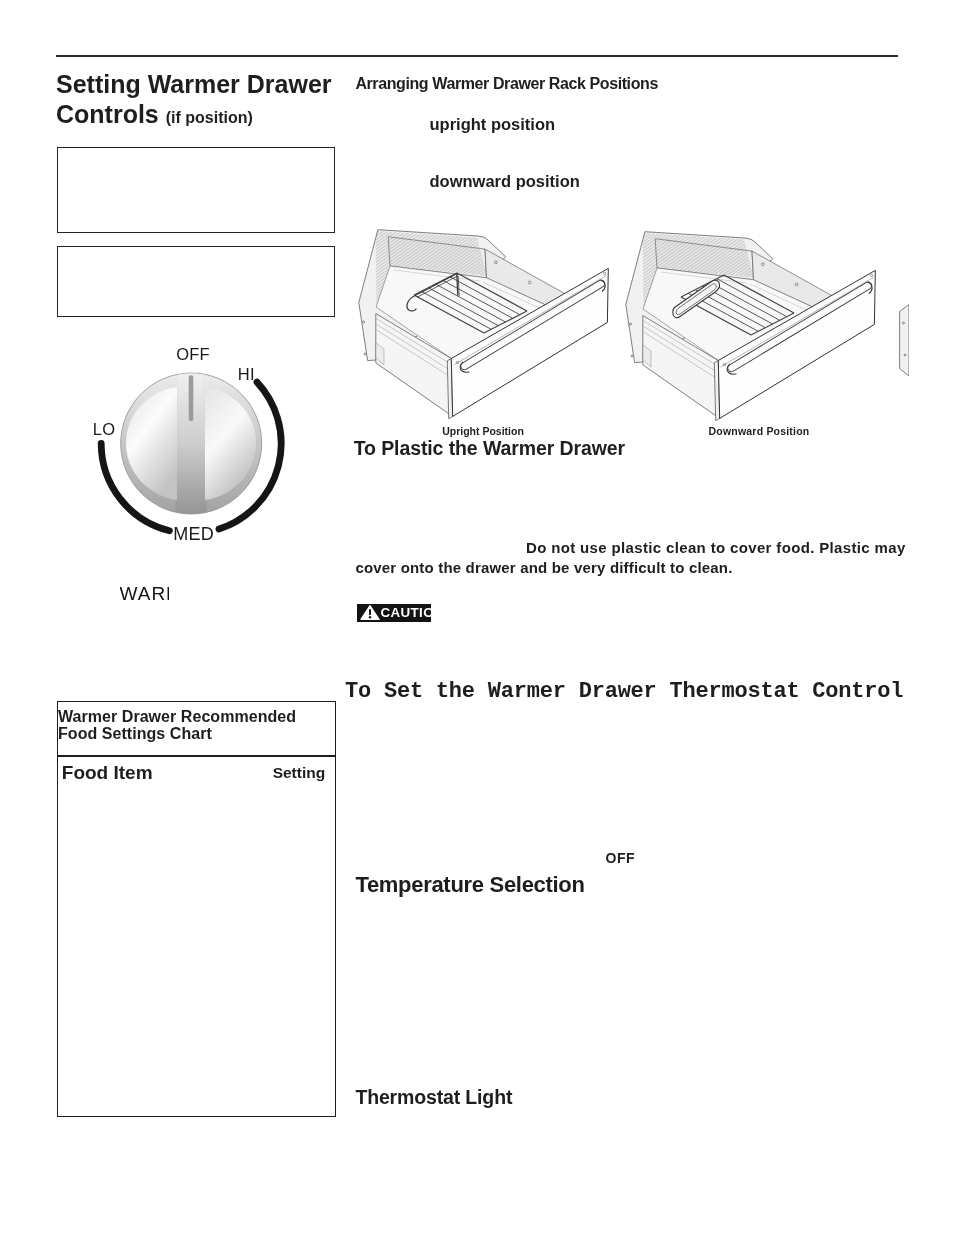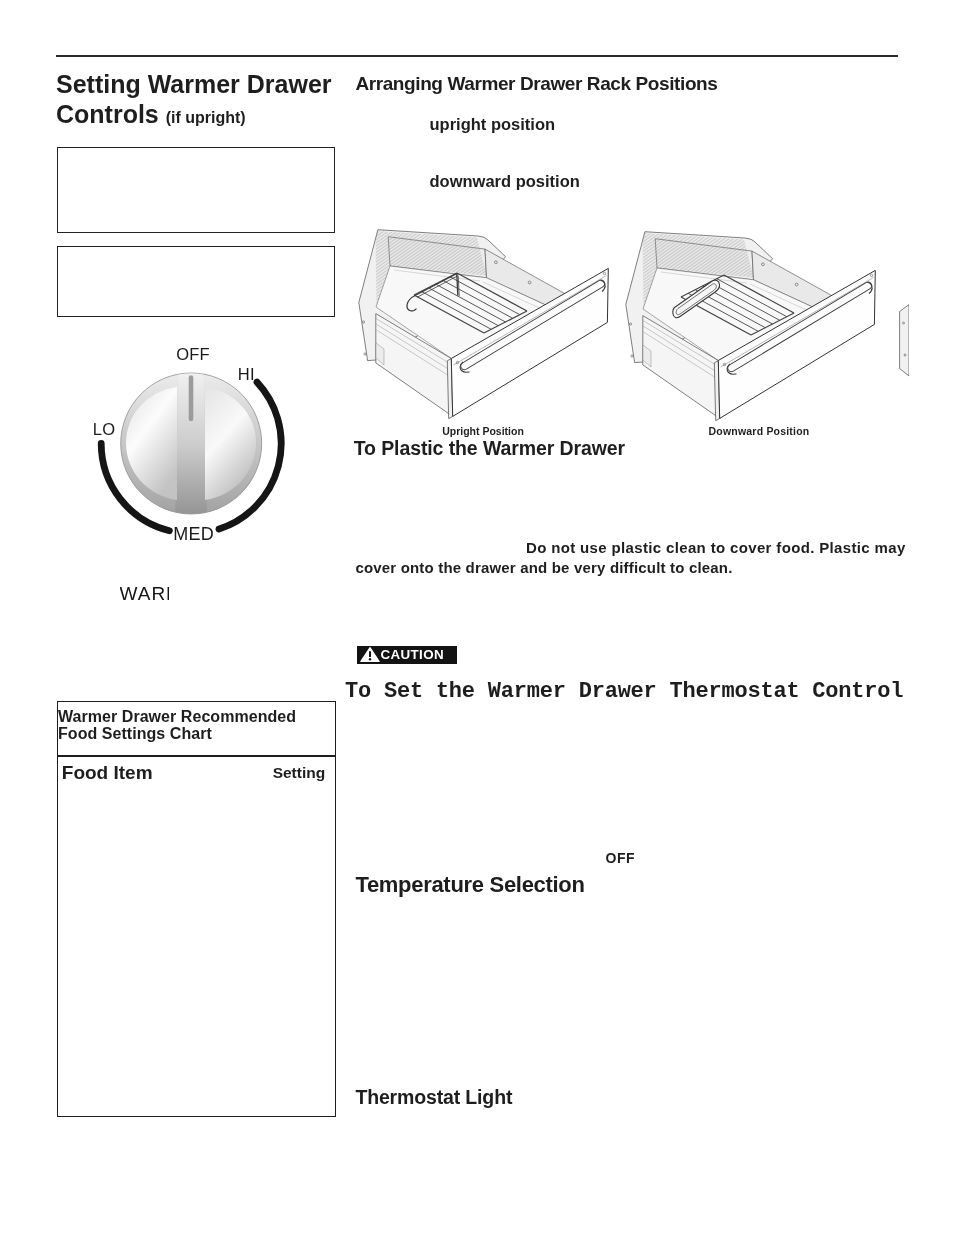--- a/index.html
+++ b/index.html
@@ -6,21 +6,21 @@
 body{width:954px;height:1235px;position:relative;background:#ffffff;
   font-family:"Liberation Sans",sans-serif;color:#1e1e1e;}
 .abs{position:absolute;white-space:nowrap;}
 .b{font-weight:bold;}
 </style>
 </head>
 <body>
 
 <div class="abs" style="left:56px;top:55px;width:842px;height:1.6px;background:#2a2a2a;"></div>
 
-<div class="abs b" style="left:56px;top:68.8px;font-size:25px;line-height:30.5px;">Setting Warmer Drawer<br>Controls <span style="font-size:16px;letter-spacing:0;">(if upright)</span></div>
+<div class="abs b" style="left:56px;top:68.8px;font-size:25px;line-height:30.5px;">Setting Warmer Drawer<br>Controls <span style="font-size:16px;letter-spacing:0;">(if position)</span></div>
 
 <div class="abs" style="left:56.5px;top:147px;width:276px;height:84px;border:1.6px solid #222;"></div>
 <div class="abs" style="left:56.5px;top:246px;width:276px;height:68.6px;border:1.6px solid #222;"></div>
 
 <svg class="abs" style="left:80px;top:330px;" width="226" height="226" viewBox="0 0 226 226">
   <defs>
     <linearGradient id="gBase" x1="0" y1="0" x2="0" y2="1">
       <stop offset="0" stop-color="#ececec"></stop>
         <stop offset="1" stop-color="#a2a2a2"></stop>
     </linearGradient>
@@ -58,21 +58,21 @@
 </svg>
 
 <div class="abs" style="left:119.5px;top:584.4px;width:49px;height:21px;overflow:hidden;font-size:19px;line-height:19px;letter-spacing:1px;color:#151515;">WARM</div>
 
 <div class="abs" style="left:56.5px;top:701px;width:277px;height:414px;border:1.8px solid #1e1e1e;"></div>
 <div class="abs b" style="left:58px;top:707.9px;width:277px;font-size:16px;line-height:17.6px;letter-spacing:0.05px;text-align:left;">Warmer Drawer Recommended<br>Food Settings Chart</div>
 <div class="abs" style="left:58.3px;top:755.2px;width:276.7px;height:1.6px;background:#1e1e1e;"></div>
 <div class="abs b" style="left:61.8px;top:765px;font-size:19px;line-height:15.5px;">Food Item</div>
 <div class="abs b" style="left:61.8px;top:765px;width:263.4px;font-size:15.5px;line-height:15.5px;text-align:right;">Setting</div>
 
-<div class="abs b" style="left:355.4px;top:74.3px;font-size:19px;line-height:19.5px;letter-spacing:-0.4px;">Arranging Warmer Drawer Rack Positions</div>
+<div class="abs b" style="left:355.4px;top:74.3px;font-size:16px;line-height:19.5px;letter-spacing:-0.4px;">Arranging Warmer Drawer Rack Positions</div>
 <div class="abs b" style="left:429.5px;top:115.6px;font-size:16.5px;line-height:16.5px;">upright position</div>
 <div class="abs b" style="left:429.5px;top:172.8px;font-size:16.5px;line-height:16.5px;">downward position</div>
 
 <svg class="abs" style="left:350px;top:225px;" width="292" height="215" viewBox="0 0 292 215">
   <defs>
     <pattern id="vent" width="2.6" height="2.6" patternUnits="userSpaceOnUse" patternTransform="rotate(55)">
       <line x1="1" y1="0" x2="1" y2="2.6" stroke="#8a8a8a" stroke-width="0.5"></line>
     </pattern>
   </defs>
   <g stroke-linejoin="round">
@@ -172,21 +172,21 @@
 </svg>
 
 <div class="abs b" style="left:403px;top:425.7px;width:160px;font-size:10.5px;line-height:10.5px;text-align:center;">Upright Position</div>
 <div class="abs b" style="left:679px;top:425.7px;width:160px;font-size:10.5px;line-height:10.5px;letter-spacing:0.2px;text-align:center;">Downward Position</div>
 
 <div class="abs b" style="left:353.7px;top:439.4px;font-size:19.5px;line-height:19.5px;letter-spacing:-0.1px;">To Plastic the Warmer Drawer</div>
 
 <div class="abs b" style="left:526px;top:540.2px;font-size:15px;line-height:15px;letter-spacing:0.35px;">Do not use plastic clean to cover food. Plastic may</div>
 <div class="abs b" style="left:355.4px;top:559.6px;font-size:15px;line-height:15px;letter-spacing:0.18px;">cover onto the drawer and be very difficult to clean.</div>
 
-<div class="abs" style="left:357px;top:646px;width:100px;height:17.5px;background:#131313;">
+<div class="abs" style="left:357px;top:604px;width:74px;height:17.5px;background:#131313;">
   <svg class="abs" style="left:3px;top:0.9px;" width="20" height="15.6" viewBox="0 0 20 15.6">
     <path d="M10,0.9 L18.9,14.5 L1.1,14.5 Z" fill="#ffffff" stroke="#ffffff" stroke-width="1.6" stroke-linejoin="round"></path>
     <rect x="9" y="4.3" width="2" height="5.7" fill="#131313"></rect>
     <circle cx="10" cy="12.3" r="1.2" fill="#131313"></circle>
   </svg>
   <div class="abs b" style="left:23.5px;top:2.2px;font-size:13.4px;line-height:13.4px;color:#ffffff;letter-spacing:0.35px;">CAUTION</div>
 </div>
 
 <div class="abs b" style="left:345px;top:681.8px;font-size:22px;line-height:19.5px;letter-spacing:-0.22px;font-family:Liberation Mono, monospace;">To Set the Warmer Drawer Thermostat Control</div>
 

